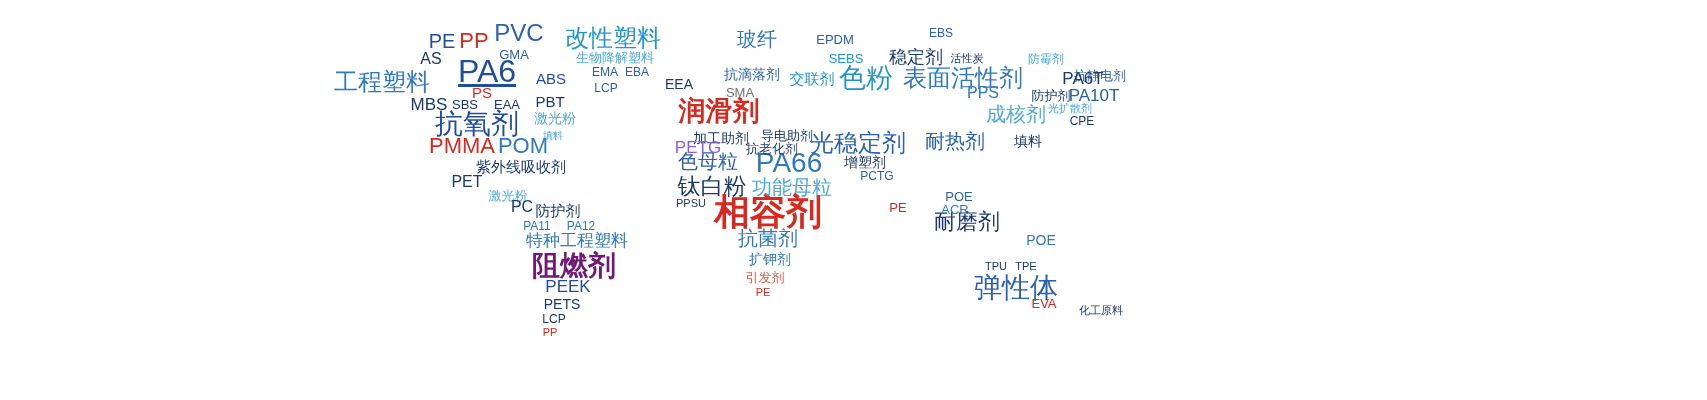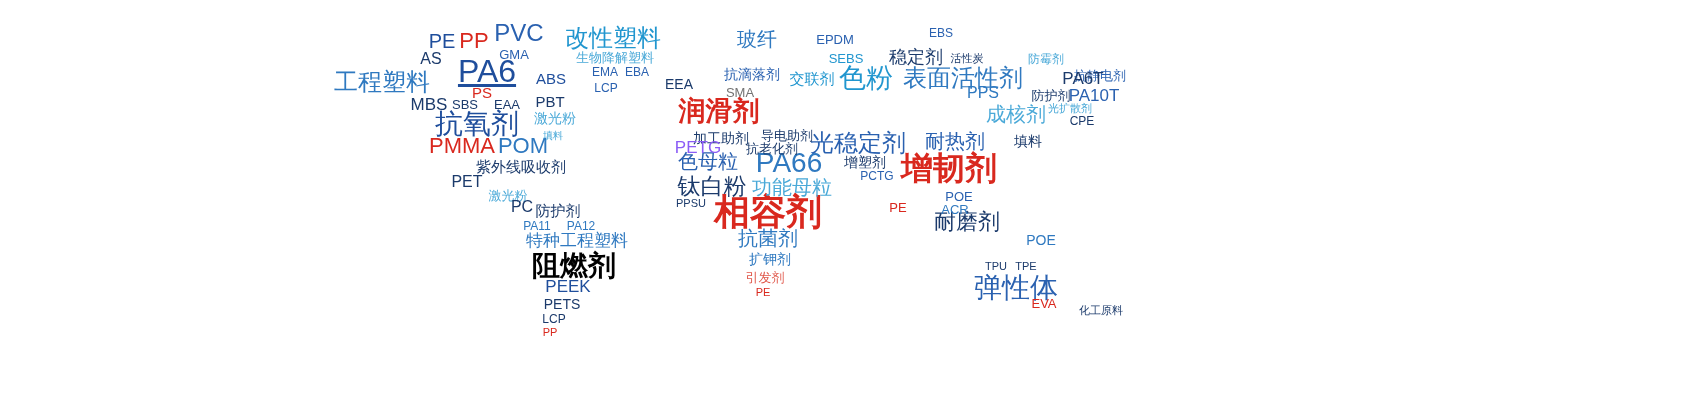--- a/index.html
+++ b/index.html
@@ -24,22 +24,21 @@
     -webkit-font-smoothing: antialiased;
   }
   .w-bold { font-weight: 700; }
   .w-normal { font-weight: 400; }
 </style>
 </head>
 <body>
 
 <div id="cloud-canvas" style="width: 1707px; height: 400px; background: rgb(255, 255, 255);">
     <span class="word w-bold" style="left: 768px; top: 212px; font-size: 36px; color: rgb(217, 40, 30);">相容剂</span>
-    <span class="word w-bold" style="left: 949px; top: 168px; font-size: 32px; color: rgb(217, 40, 30);">增韧剂</span>
-    <span class="word w-bold" style="left: 574px; top: 266px; font-size: 28px; color: #000000;">阻燃剂</span>
+    <span class="word w-bold" style="left: 574px; top: 266px; font-size: 28px; color: #701a75;">阻燃剂</span>
     <span class="word w-bold" style="left: 719px; top: 111px; font-size: 27px; color: rgb(217, 40, 30);">润滑剂</span>
     <span class="word w-normal" style="left: 866px; top: 78px; font-size: 27px; color: rgb(33, 150, 207);">色粉</span>
     <span class="word w-normal" style="left: 1016px; top: 288px; font-size: 28px; color: rgb(42, 97, 176);">弹性体</span>
     <span class="word w-normal" style="left: 963px; top: 78px; font-size: 24px; color: rgb(47, 121, 192);">表面活性剂</span>
     <span class="word w-normal" style="left: 613px; top: 38px; font-size: 24px; color: rgb(33, 150, 207);">改性塑料</span>
     <span class="word w-normal" style="left: 382px; top: 82px; font-size: 24px; color: rgb(47, 121, 192);">工程塑料</span>
     <span class="word w-normal" style="left: 477px; top: 124px; font-size: 28px; color: rgb(31, 78, 156);">抗氧剂</span>
     <span class="word w-normal" style="left: 858px; top: 143px; font-size: 24px; color: rgb(42, 97, 176);">光稳定剂</span>
     <span class="word w-normal" style="left: 487px; top: 71px; font-size: 32px; color: rgb(31, 78, 156); text-decoration: underline;">PA6</span>
     <span class="word w-normal" style="left: 789px; top: 163px; font-size: 28px; color: rgb(47, 121, 192);">PA66</span>

